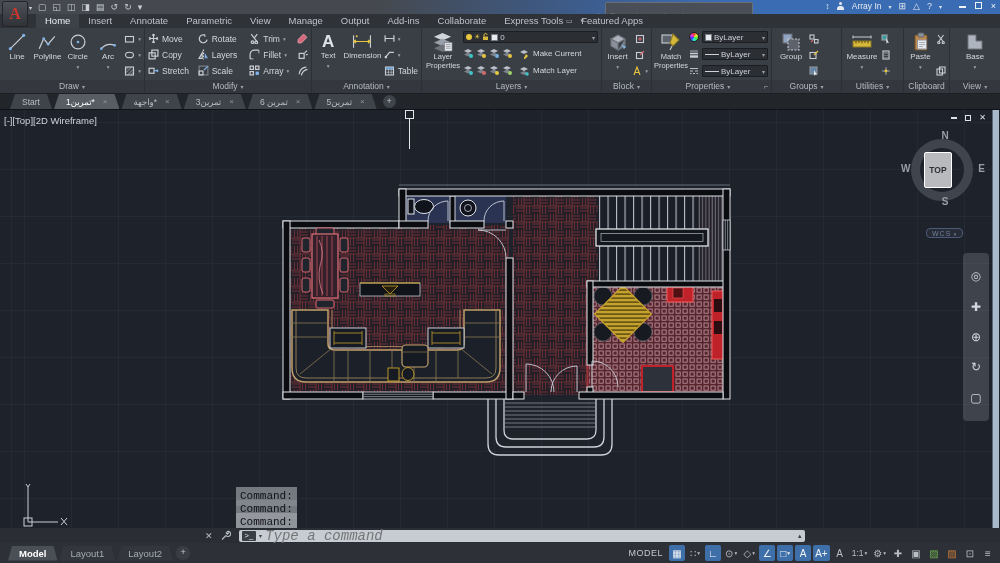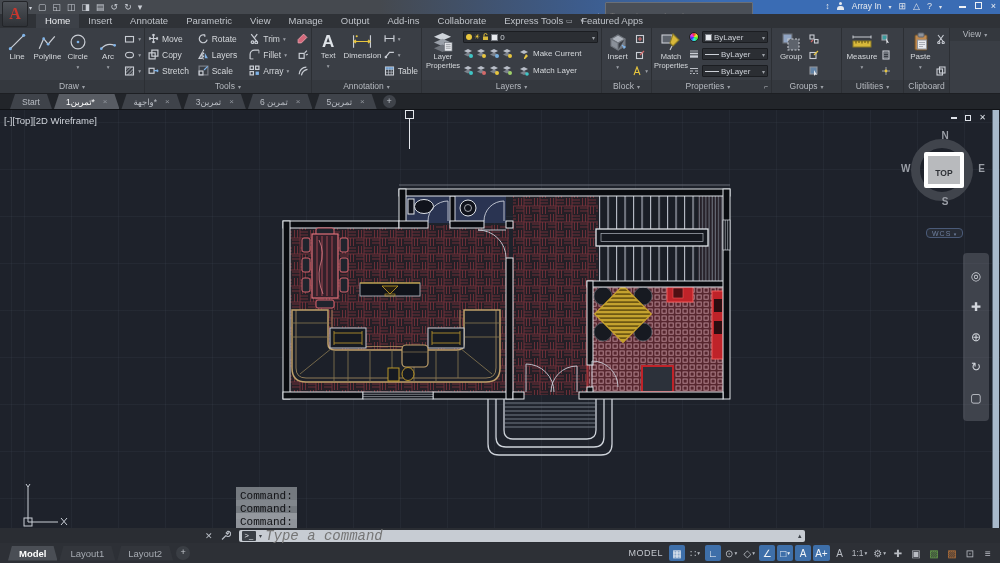--- a/index.html
+++ b/index.html
@@ -81,21 +81,21 @@
   #vp-controls .vb { color:#dfe3ea; font-size:8px; line-height:8px; }
   #vp-controls .vbar { width:6px; height:2px; background:#dfe3ea; }
   #vp-controls .vbox { width:6px; height:6px; border:1px solid #dfe3ea; }
 
   
   #viewcube { left:900px; top:136px; width:90px; height:105px; }
   #vc-ring { position:absolute; left:11px; top:3px; width:62px; height:62px; border-radius:50%; border:9px solid #40444c; }
   .vc-letter { position:absolute; color:#9a9ea6; font-size:10px; font-weight:bold; width:90px; text-align:center; }
   #vc-n { top:-6px; } #vc-s { top:60px; }
   #vc-w { top:27px; width:auto; left:1px; } #vc-e { top:27px; width:auto; right:5px; }
-  #vc-top { position:absolute; left:24px; top:16px; width:40px; height:36px; background:#b8babd; border:4px solid #ffffff; border-radius:2px;
+  #vc-top { position:absolute; left:24px; top:16px; width:28px; height:36px; background:#b8babd; border:1px solid #ffffff; border-radius:2px;
     color:#2e3136; font-size:8.5px; font-weight:bold; text-align:center; line-height:34px; }
   #vc-wcs { position:absolute; left:26px; top:92px; padding:0 5px; height:10px; background:#272c36; border:1px solid #4a5a78; border-radius:4px;
     color:#6f7f9e; font-size:7px; line-height:9px; letter-spacing:1px; }
 
   
   #navbar { left:963px; top:253px; width:26px; height:168px; background:rgba(125,130,138,0.35); border-radius:4px;
     display:flex; flex-direction:column; align-items:center; justify-content:space-evenly; }
   .nav-ic { color:#d2d6dc; font-size:12px; }
   #vscroll { left:992px; top:110px; width:7px; height:418px; background:#a8b9cb; border-left:1px solid #5c6877; }
 
@@ -336,21 +336,21 @@
               </svg>
             </div>
           <div class="mrow">
               <svg class="ic" width="11" height="11" viewBox="0 0 10 10">
                 <path d="M2,8.5 A6.5,6.5 0 0 1 8.5,2"></path>
                 <path d="M4,9.5 A7,7 0 0 1 9.5,4"></path>
               </svg>
             </div>
         </div>
       </div>
-      <div class="rp-label"><span>Tools</span><span class="dd">▾</span></div>
+      <div class="rp-label"><span>Modify</span><span class="dd">▾</span></div>
     </div>
 
     <div class="rpanel" style="width:110px">
       <div class="rp-content">
         <div class="bigbtn">
           <span style="font-size:17px;line-height:19px;color:#dfe3e8;font-weight:bold">A</span>
           <span>Text</span>
           <span class="dd">▾</span>
         </div>
         <div class="bigbtn" style="width:44px">
@@ -653,20 +653,29 @@
                 <rect x="1" y="3" width="5.5" height="6"></rect>
                 <rect x="3.5" y="1" width="5.5" height="6"></rect>
               </svg>
             </div>
         </div>
       </div>
       <div class="rp-label"><span>Clipboard</span></div>
     </div>
 
     <div class="rpanel" style="width:50px;border-right:none">
+      <div class="rp-content" style="justify-content:center">
+        <div class="bigbtn">
+          <svg width="20" height="20" viewBox="0 0 20 20">
+              <path d="M3,3H11V9H17V17H3Z" fill="#aeb4bd" stroke="#6f747c"></path>
+            </svg>
+          <span>Base</span>
+          <span class="dd">▾</span>
+        </div>
+      </div>
       <div class="rp-label"><span>View</span><span class="dd">▾</span></div>
     </div>
   </div>
 
   <div id="filetabs" class="abs">
       <div class="ftab">
         <span>Start</span>
       </div>
       <div class="ftab active">
         <span>تمرين1*</span>

